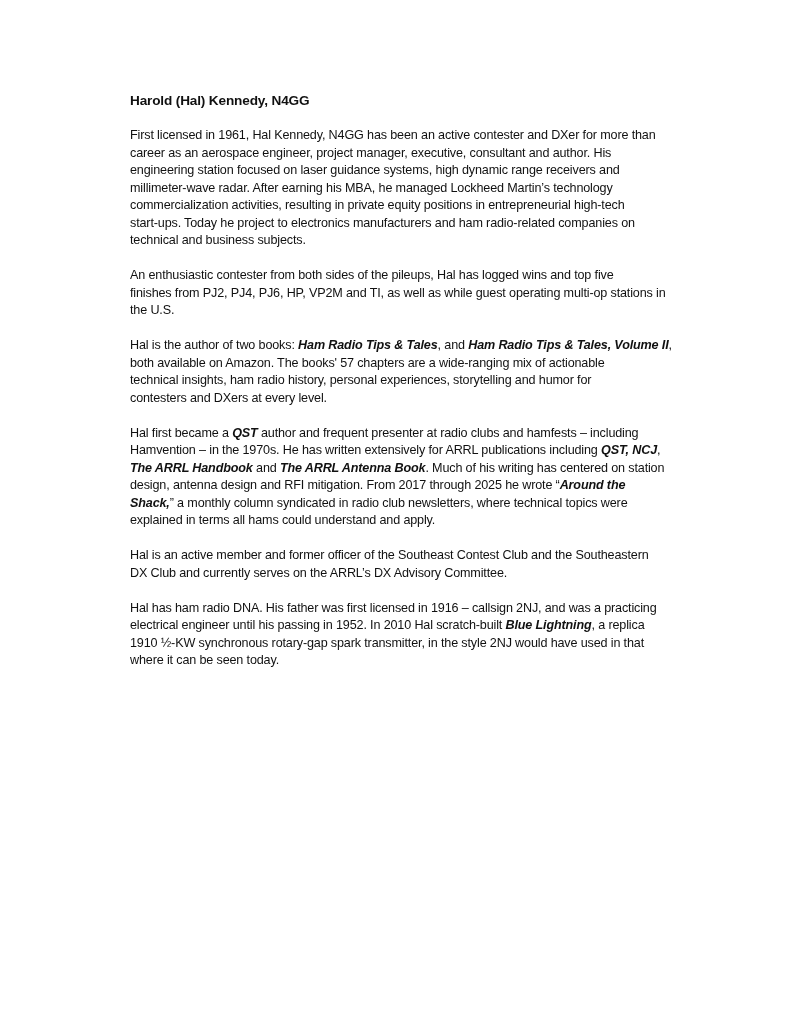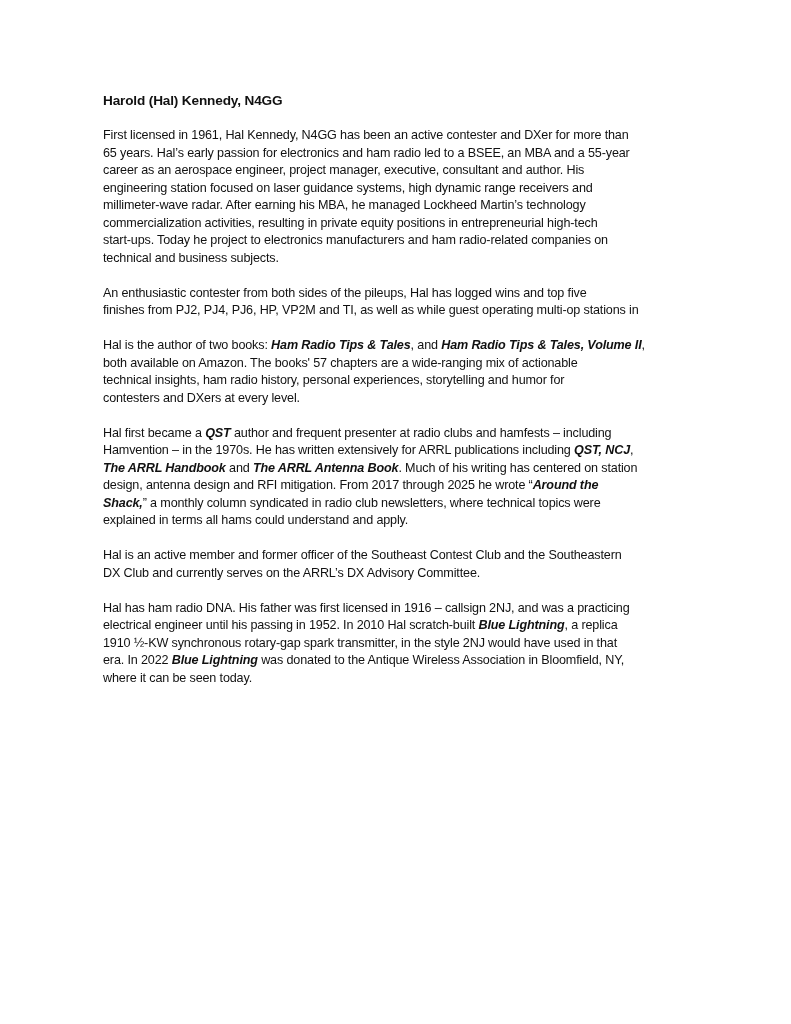--- a/index.html
+++ b/index.html
@@ -1,18 +1,18 @@
 <!DOCTYPE html>
 <html><head>
 <meta charset="utf-8">
 <style>
   html, body { margin: 0; padding: 0; background: #ffffff; }
   body { width: 791px; height: 1024px; overflow: hidden; position: relative; }
   .page {
-    position: absolute; left: 103px; top: 92px; width: 580px;
+    position: absolute; left: 130px; top: 92px; width: 580px;
     font-family: "Liberation Sans", sans-serif;
     color: #111111;
     font-size: 12.6px;
     line-height: 17.5px;
     letter-spacing: -0.15px;
   }
   .title {
     font-weight: bold; font-size: 13.6px; margin: 0 0 17px 0; line-height: 18px;
   }
   .para { margin: 0 0 17.5px 0; }
@@ -20,31 +20,31 @@
   .it { font-style: italic; font-weight: bold; }
 </style>
 </head>
 <body>
 
 <div class="page">
   <div class="title">Harold (Hal) Kennedy, N4GG</div>
   <div id="body">
       <p class="para">
         <span class="line"><span>First licensed in 1961, Hal Kennedy, N4GG has been an active contester and DXer for more than</span></span>
-        <span class="line"><span>65 years. Hal’s early passion for electronics and ham radio led to a BSEE, an MBA and a 55-year</span></span>
         <span class="line"><span>career as an aerospace engineer, project manager, executive, consultant and author.  His</span></span>
         <span class="line"><span>engineering station focused on laser guidance systems, high dynamic range receivers and</span></span>
         <span class="line"><span>millimeter-wave radar.  After earning his MBA, he managed Lockheed Martin’s technology</span></span>
         <span class="line"><span>commercialization activities, resulting in private equity positions in entrepreneurial high-tech</span></span>
         <span class="line"><span>start-ups. Today he project to electronics manufacturers and ham radio-related companies on</span></span>
         <span class="line"><span>technical and business subjects.</span></span>
       </p>
       <p class="para">
         <span class="line"><span>An enthusiastic contester from both sides of the pileups, Hal has logged wins and top five</span></span>
         <span class="line"><span>finishes from PJ2, PJ4, PJ6, HP, VP2M and TI, as well as while guest operating multi-op stations in</span></span>
+        <span class="line"><span>the U.S.</span></span>
       </p>
       <p class="para">
         <span class="line"><span>Hal is the author of two books: </span><span class="it">Ham Radio Tips &amp; Tales</span><span>, and </span><span class="it">Ham Radio Tips &amp; Tales, Volume II</span><span>,</span></span>
         <span class="line"><span>both available on Amazon. The books' 57 chapters are a wide-ranging mix of actionable</span></span>
         <span class="line"><span>technical insights, ham radio history, personal experiences, storytelling and humor for</span></span>
         <span class="line"><span>contesters and DXers at every level.</span></span>
       </p>
       <p class="para">
         <span class="line"><span>Hal first became a </span><span class="it">QST</span><span> author and frequent presenter at radio clubs and hamfests – including</span></span>
         <span class="line"><span>Hamvention – in the 1970s.  He has written extensively for ARRL publications including </span><span class="it">QST, NCJ</span><span>,</span></span>
@@ -54,17 +54,16 @@
         <span class="line"><span>explained in terms all hams could understand and apply.</span></span>
       </p>
       <p class="para">
         <span class="line"><span>Hal is an active member and former officer of the Southeast Contest Club and the Southeastern</span></span>
         <span class="line"><span>DX Club and currently serves on the ARRL’s DX Advisory Committee.</span></span>
       </p>
       <p class="para">
         <span class="line"><span>Hal has ham radio DNA. His father was first licensed in 1916 – callsign 2NJ, and was a practicing</span></span>
         <span class="line"><span>electrical engineer until his passing in 1952. In 2010 Hal scratch-built </span><span class="it">Blue Lightning</span><span>, a replica</span></span>
         <span class="line"><span>1910 ½-KW synchronous rotary-gap spark transmitter, in the style 2NJ would have used in that</span></span>
-        <span class="line"><span>era. In 2022 </span><span class="it">Blue Lightning</span><span> was donated to the Antique Wireless Association in Bloomfield, NY,</span></span>
         <span class="line"><span>where it can be seen today.</span></span>
       </p>
     </div>
 </div>
 
 </body></html>

